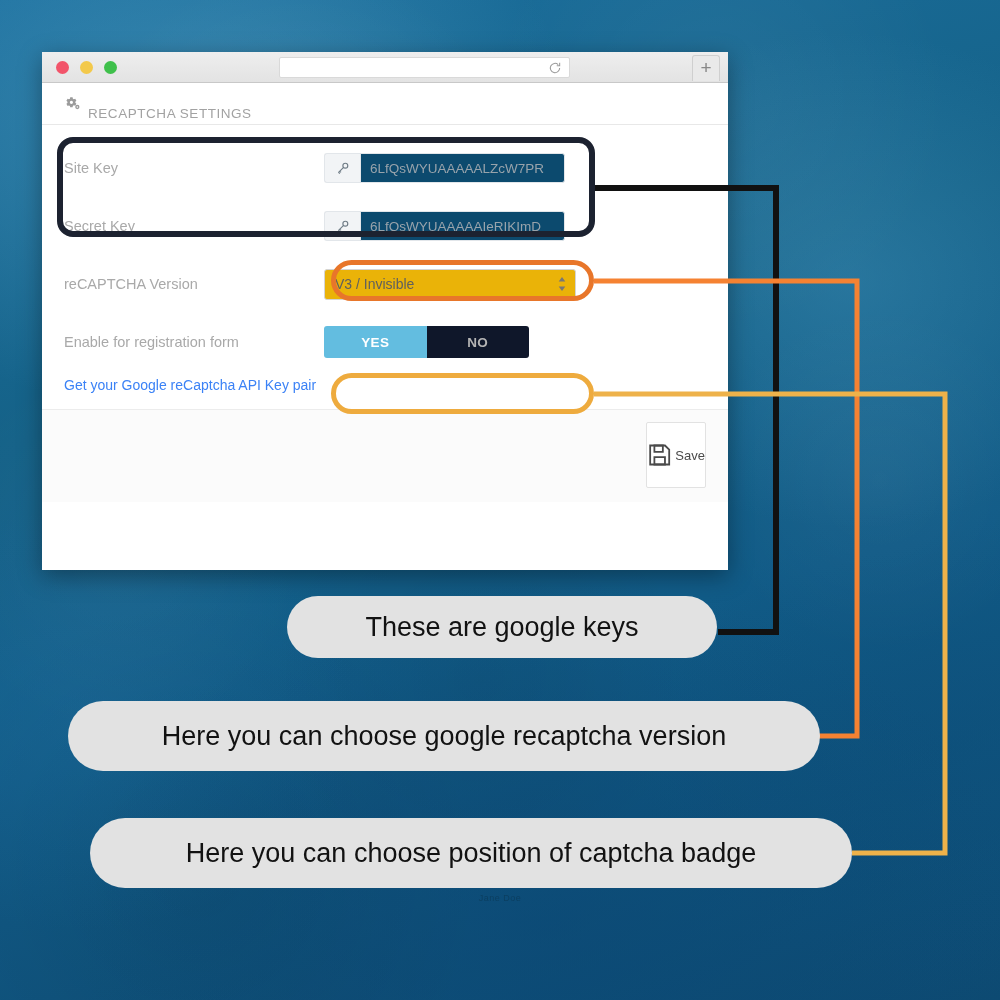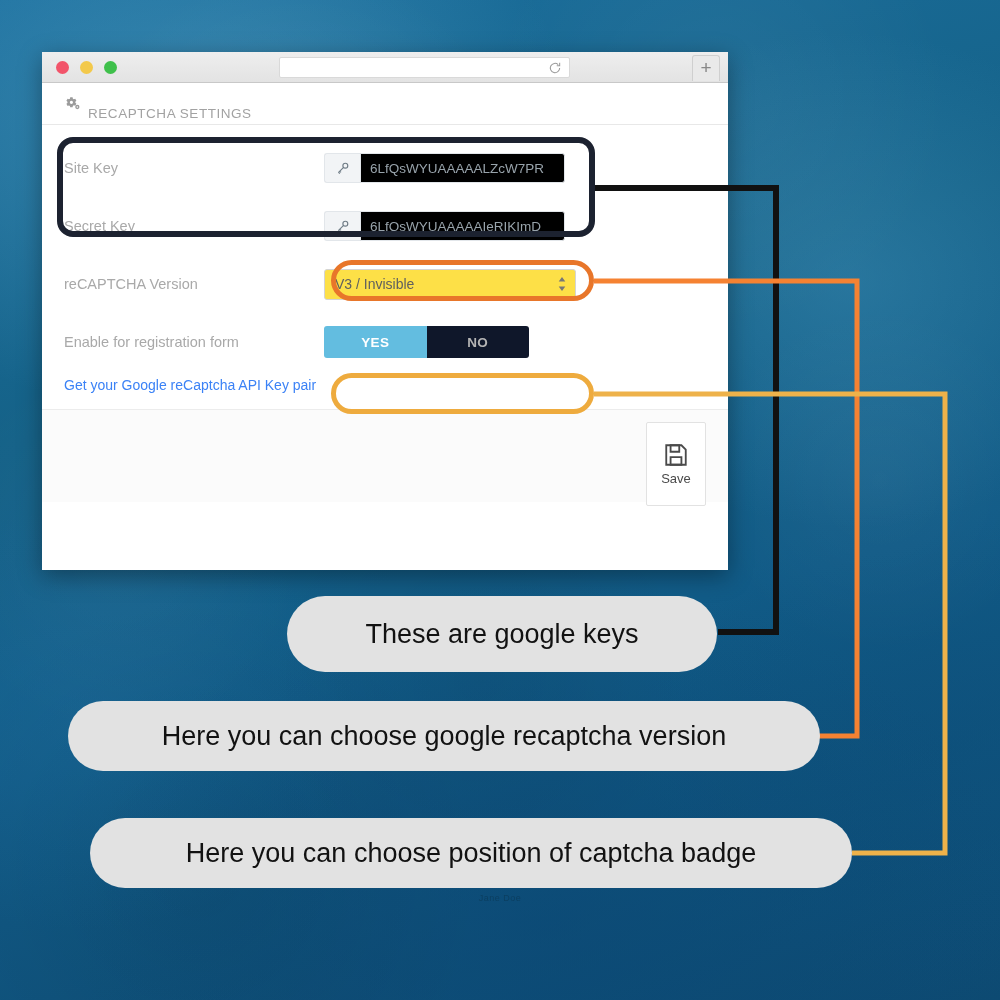--- a/index.html
+++ b/index.html
@@ -84,30 +84,30 @@
 
   
   .keyfield { display: flex; align-items: stretch; height: 30px; }
   .key-addon {
     width: 36px; display: flex; align-items: center; justify-content: center;
     background: #f2f4f6; border: 1px solid #e2e6ea; border-right: none;
     border-radius: 3px 0 0 3px; color: #6f7c86;
   }
   .key-ico { width: 14px; height: 14px; }
   .key-input {
-    width: 205px; background: #000000; border: 1px solid #e2e6ea;
+    width: 205px; background: #0c4a6e; border: 1px solid #e2e6ea;
     border-radius: 0 3px 3px 0; color: #98a3ab; font-size: 13.5px;
     padding: 0 9px; display: flex; align-items: center;
     font-family: "Liberation Sans", sans-serif;
   }
 
   
   .sel {
     position: relative; width: 252px; height: 31px;
-    background: #fde047; border: 1px solid #d4d4d4; border-radius: 3px;
+    background: #eab308; border: 1px solid #d4d4d4; border-radius: 3px;
     display: flex; align-items: center; padding: 0 10px;
     font-size: 14px; color: #5f5f5f;
   }
   .sel .spin {
     position: absolute; right: 9px; top: 50%; transform: translateY(-50%);
     width: 8px; height: 14px; color: #777;
   }
 
   
   .toggle { display: flex; height: 32px; width: 205px;
@@ -127,23 +127,23 @@
     font-size: 14px; color: #3b82f6; padding: 6px 0 16px 0;
     text-decoration: none; display: inline-block;
   }
   .hr { border-top: 1px solid #ececec; margin: 0 -22px; }
 
   .footer {
     height: 92px; background: #fbfbfb; position: relative;
   }
   .save-btn {
     position: absolute; right: 22px; top: 12px;
-    width: 60px; height: 84px; background: #ffffff;
+    width: 60px; height: 66px; background: #ffffff;
     border: 1px solid #e2e2e2; border-radius: 2px;
-    display: flex; flex-direction: column; align-items: center;
+    display: flex; flex-direction: row; align-items: center;
     justify-content: center; gap: 3px;
   }
   .save-ico { width: 26px; height: 26px; color: #4a4a4a; }
   .save-label { font-size: 13px; color: #4a4a4a; }
 
   
   .ring {
     position: absolute; border-radius: 26px; pointer-events: none;
   }
   #ring-keys  { left: 57px;  top: 137px; width: 538px; height: 100px;
@@ -155,21 +155,21 @@
 
   
   #connectors { position: absolute; inset: 0; pointer-events: none; }
 
   
   .bubble {
     position: absolute; background: #e2e2e2; border-radius: 40px;
     display: flex; align-items: center; justify-content: center;
     color: #121212; font-family: "Liberation Sans", sans-serif;
   }
-  #bubble-1 { left: 287px; top: 596px; width: 430px; height: 76px; font-size: 27px; }
+  #bubble-1 { left: 287px; top: 596px; width: 430px; height: 62px; font-size: 27px; }
   #bubble-2 { left: 68px;  top: 701px; width: 752px; height: 70px; font-size: 27px; }
   #bubble-3 { left: 90px;  top: 818px; width: 762px; height: 70px; font-size: 27px; }
 
   .watermark {
     position: absolute; left: 0; right: 0; top: 893px; text-align: center;
     font-size: 9px; color: #0b3f61; letter-spacing: .5px;
     font-family: "Liberation Sans", sans-serif;
   }
 </style>
 </head>

